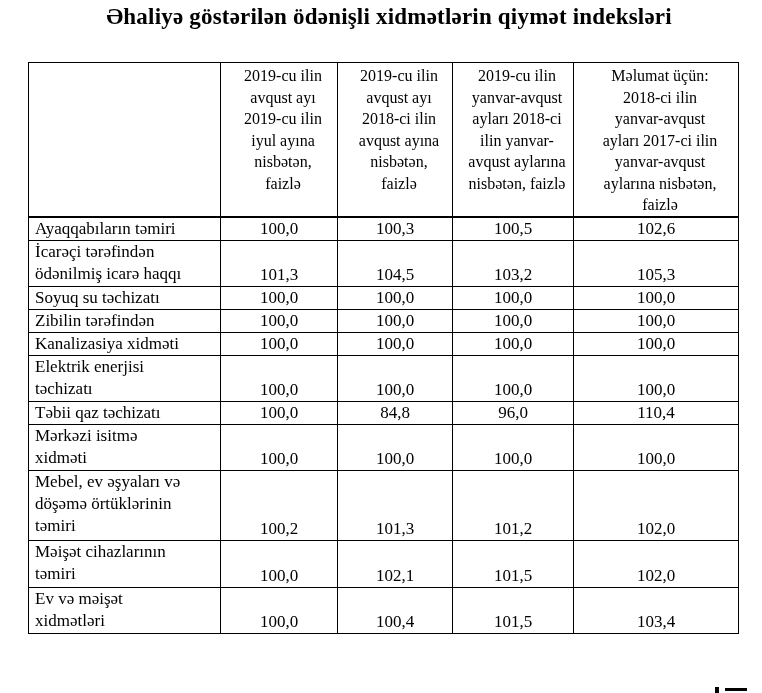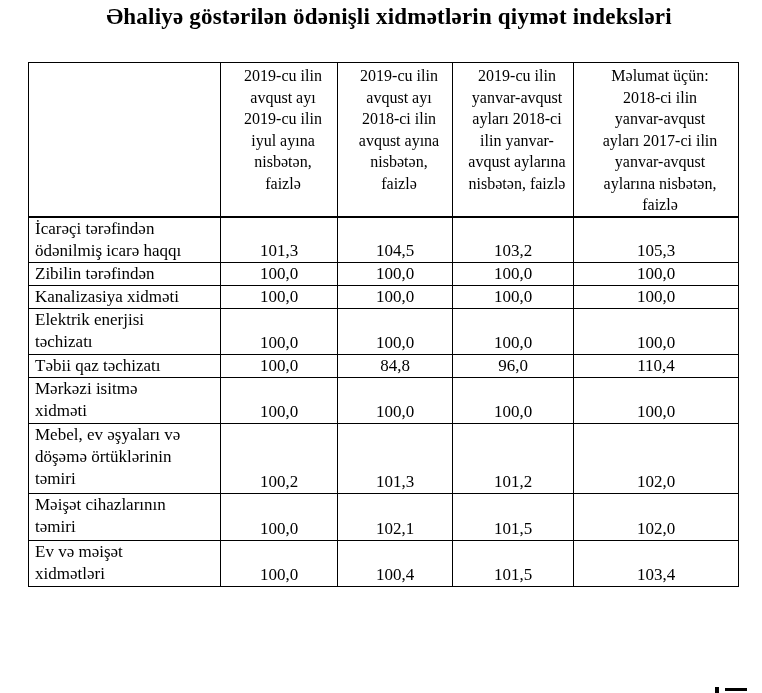--- a/index.html
+++ b/index.html
@@ -129,27 +129,41 @@
       <th>Məlumat üçün:
 2018-ci ilin
 yanvar-avqust
 ayları 2017-ci ilin
 yanvar-avqust
 aylarına nisbətən,
 faizlə</th>
     </tr>
   </thead>
   <tbody>
+    <tr class="h22">
+      <td class="label-cell">Ayaqqabıların təmiri</td>
+      <td class="value-cell">100,0</td>
+      <td class="value-cell">100,3</td>
+      <td class="value-cell">100,5</td>
+      <td class="value-cell">102,6</td>
+    </tr>
     <tr class="h46">
       <td class="label-cell">İcarəçi tərəfindən
 ödənilmiş icarə haqqı</td>
       <td class="value-cell">101,3</td>
       <td class="value-cell">104,5</td>
       <td class="value-cell">103,2</td>
       <td class="value-cell">105,3</td>
+    </tr>
+    <tr class="h22">
+      <td class="label-cell">Soyuq su təchizatı</td>
+      <td class="value-cell">100,0</td>
+      <td class="value-cell">100,0</td>
+      <td class="value-cell">100,0</td>
+      <td class="value-cell">100,0</td>
     </tr>
     <tr class="h22">
       <td class="label-cell">Zibilin tərəfindən</td>
       <td class="value-cell">100,0</td>
       <td class="value-cell">100,0</td>
       <td class="value-cell">100,0</td>
       <td class="value-cell">100,0</td>
     </tr>
     <tr class="h22">
       <td class="label-cell">Kanalizasiya xidməti</td>

